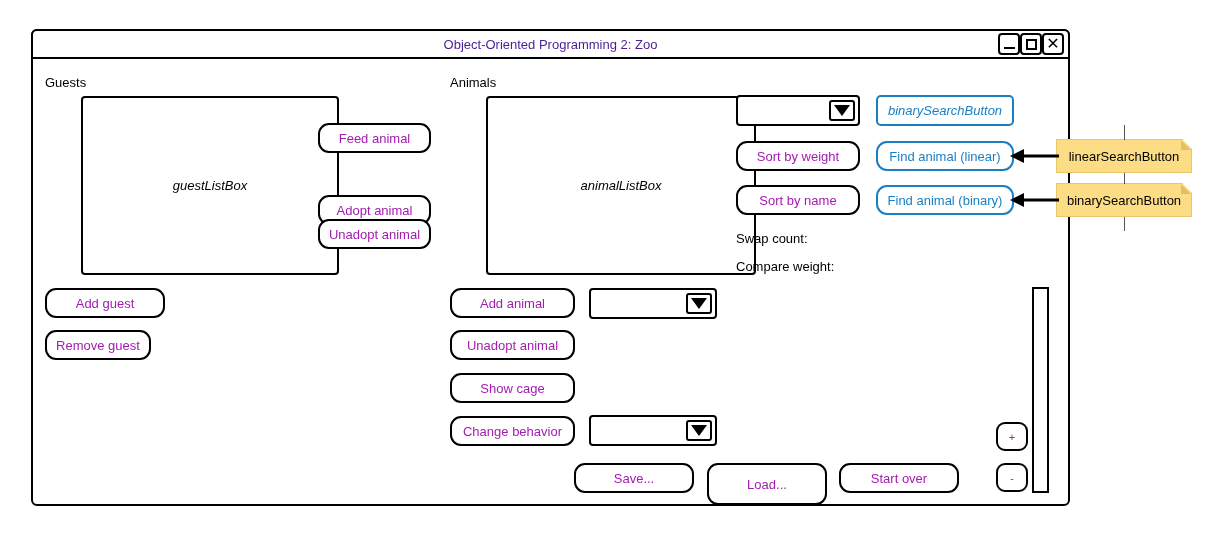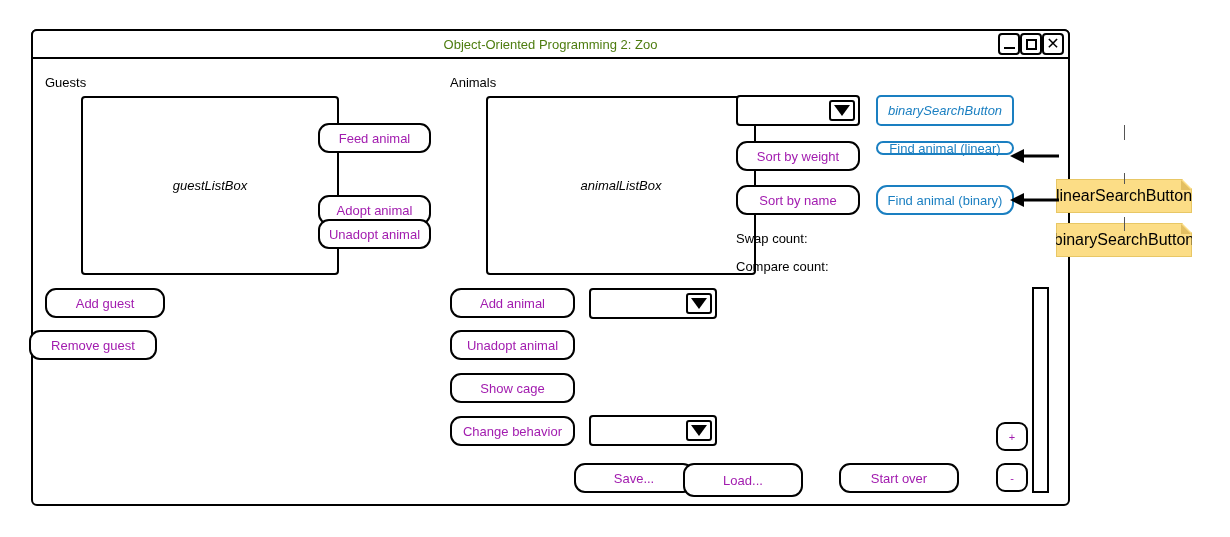--- a/index.html
+++ b/index.html
@@ -42,21 +42,21 @@
   .title-text {
     position: absolute;
     left: 0;
     top: 0;
     width: 100%;
     height: 100%;
     display: flex;
     align-items: center;
     justify-content: center;
     font-size: 13px;
-    color: #4d7c0f;
+    color: #4c1d95;
     white-space: nowrap;
   }
   .win-btns {
     position: absolute;
     right: 4px;
     top: 2px;
     display: flex;
     gap: 0px;
   }
   .win-btn {
@@ -183,26 +183,25 @@
   }
 
   
   .note {
     position: absolute;
     background: #fcdd86;
     box-sizing: border-box;
     display: flex;
     align-items: center;
     justify-content: center;
-    font-size: 16px;
+    font-size: 13px;
     color: #000000;
     white-space: nowrap;
     border: 1px solid #e8c765;
     clip-path: polygon(0 0, calc(100% - 10px) 0, 100% 10px, 100% 100%, 0 100%);
-    margin-top: 40px;
   }
   .note .fold {
     position: absolute;
     top: 0;
     right: 0;
     width: 10px;
     height: 10px;
     background: #e3bf62;
     clip-path: polygon(0 0, 100% 100%, 0 100%);
   }
@@ -242,21 +241,21 @@
   <div class="lbl" style="left:45px; top:75px;">Guests</div>
 
   <div class="listbox" style="left:45px; top:96px; width:258px; height:179px;">
     <span>guestListBox</span>
   </div>
 
   <div class="btn" style="left:45px; top:288px; width:120px; height:30px;">
     <span>Add guest</span>
   </div>
 
-  <div class="btn" style="left:29px; top:330px; width:128px; height:30px;">
+  <div class="btn" style="left:45px; top:330px; width:106px; height:30px;">
     <span>Remove guest</span>
   </div>
 
   <div class="btn" style="left:318px; top:123px; width:113px; height:30px;">
     <span>Feed animal</span>
   </div>
 
   <div class="btn" style="left:318px; top:171px; width:113px; height:30px;margin-top:24px;">
     <span>Adopt animal</span>
   </div>
@@ -306,41 +305,41 @@
   </div>
 
   <div class="textbox" style="left:876px; top:95px; width:138px; height:31px;">
     <span>binarySearchButton</span>
   </div>
 
   <div class="btn" style="left:736px; top:141px; width:124px; height:30px;">
     <span>Sort by weight</span>
   </div>
 
-  <div class="btn blue" style="left:876px; top:141px; width:138px; height:14px;">
+  <div class="btn blue" style="left:876px; top:141px; width:138px; height:30px;">
     <span>Find animal (linear)</span>
   </div>
 
   <div class="btn" style="left:736px; top:185px; width:124px; height:30px;">
     <span>Sort by name</span>
   </div>
 
   <div class="btn blue" style="left:876px; top:185px; width:138px; height:30px;">
     <span>Find animal (binary)</span>
   </div>
 
   <div class="lbl" style="left:736px; top:231px;">Swap count:</div>
 
-  <div class="lbl" style="left:736px; top:259px;">Compare count:</div>
+  <div class="lbl" style="left:736px; top:259px;">Compare weight:</div>
 
   <div class="btn" style="left:574px; top:463px; width:120px; height:30px;">
     <span>Save...</span>
   </div>
 
-  <div class="btn" style="left:683px; top:463px; width:120px; height:34px;">
+  <div class="btn" style="left:707px; top:463px; width:120px; height:42px;">
     <span>Load...</span>
   </div>
 
   <div class="btn" style="left:839px; top:463px; width:120px; height:30px;">
     <span>Start over</span>
   </div>
 
   <div class="btn tiny" style="left:996px; top:422px; width:32px; height:29px;">
     <span>+</span>
   </div>

